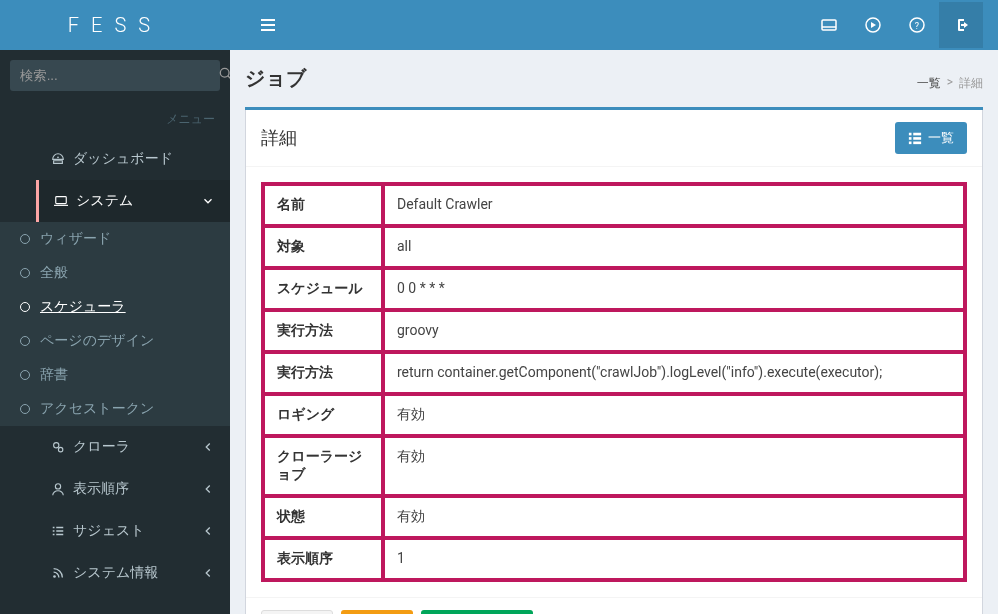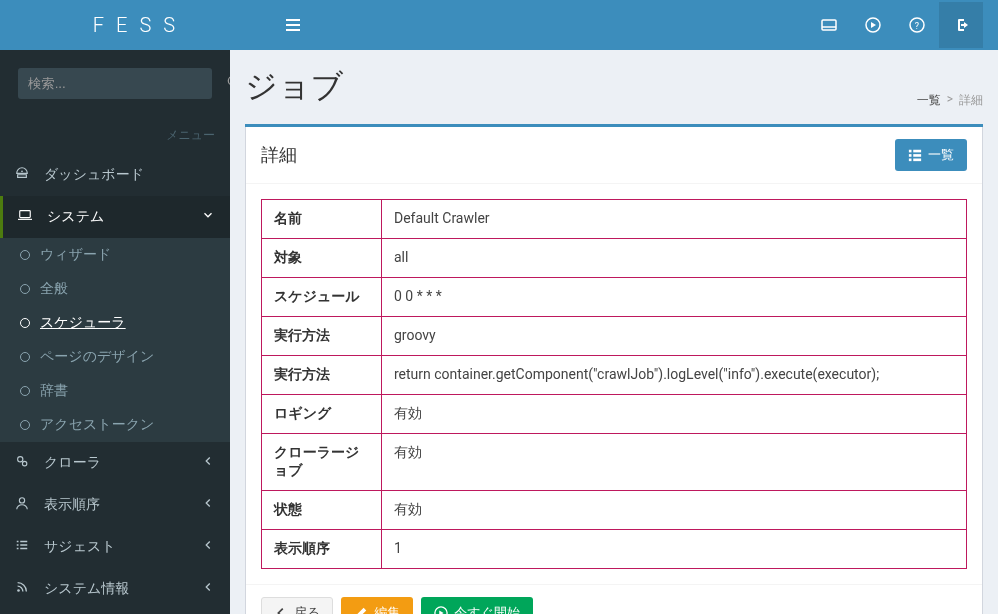--- a/index.html
+++ b/index.html
@@ -1,58 +1,58 @@
 <!DOCTYPE html>
 <html><head>
 <meta charset="utf-8">
 <style>
 * { box-sizing: border-box; margin: 0; padding: 0; }
 body { font-family: -apple-system, "Segoe UI", Roboto, "Helvetica Neue", Arial, sans-serif; font-size: 14px; color: #333; background: #ecf0f5; }
 
 .header { height: 50px; background: #3c8dbc; display: flex; align-items: stretch; position: fixed; top: 0; left: 0; right: 0; z-index: 100; }
-.logo { width: 230px; background: #3c8dbc; display: flex; align-items: center; justify-content: center; color: #fff; font-size: 20px; letter-spacing: 12px; font-weight: 300; margin-left: 25px; }
+.logo { width: 230px; background: #3c8dbc; display: flex; align-items: center; justify-content: center; color: #fff; font-size: 20px; letter-spacing: 12px; font-weight: 300; }
 .navbar { flex: 1; display: flex; align-items: center; justify-content: space-between; padding: 0 15px; }
 .hamburger { color: #fff; cursor: pointer; padding: 0 15px; }
 .nav-right { display: flex; align-items: center; gap: 0; }
 .nav-icon { color: #fff; padding: 15px 14px; cursor: pointer; display: flex; align-items: center; }
 .nav-icon:last-child { background: rgba(0,0,0,0.1); }
 
 .sidebar { width: 230px; background: #222d32; position: fixed; top: 50px; bottom: 0; left: 0; overflow-y: auto; }
-.sidebar-search { padding: 18px; }
+.sidebar-search { padding: 10px; }
 .search-box { display: flex; background: #374850; border-radius: 3px; }
 .search-input { flex: 1; background: transparent; border: none; padding: 8px 10px; color: #ccc; outline: none; }
 .search-input::placeholder { color: #999; }
 .search-btn { background: transparent; border: none; padding: 0 12px; color: #999; cursor: pointer; }
 .menu-header { color: #4b646f; padding: 10px 15px; font-size: 12px; text-align: right; }
 .tree { list-style: none; }
-.tree > li > a { display: flex; gap: 15px; padding: 12px 15px; color: #b8c7ce; text-decoration: none; }
+.tree > li > a { display: flex; align-items: center; gap: 8px; padding: 12px 15px; color: #b8c7ce; text-decoration: none; margin-left: 36px; }
 .tree > li > a .chev { margin-left: auto; }
-.tree > li.active-head > a { background: #1e282c; color: #fff; border-left: 3px solid #4d7c0f; }
+.tree > li.active-head > a { background: #1e282c; color: #fff; border-left: 3px solid #fca5a5; }
 .subtree { list-style: none; background: #2c3b41; }
 .subtree > li > a { display: flex; align-items: center; gap: 10px; padding: 8px 15px 8px 20px; color: #8aa4af; text-decoration: none; font-size: 14px; }
 .subtree > li.active > a { color: #fff; text-decoration: underline; }
 .sub-circ { width: 10px; height: 10px; border: 1.5px solid currentColor; border-radius: 50%; flex-shrink: 0; }
 
 .content { margin-left: 230px; margin-top: 50px; }
 .content-header { padding: 15px 15px 0 15px; display: flex; align-items: flex-end; justify-content: space-between; }
-.page-title { font-size: 32px; font-weight: 400; color: #333; }
+.page-title { font-size: 20px; font-weight: 700; color: #333; }
 .breadcrumb { font-size: 12px; color: #999; display: flex; gap: 6px; }
 .breadcrumb a { color: #444; text-decoration: none; }
 .panel-bar { height: 3px; background: #3c8dbc; margin: 15px 15px 0 15px; }
 .panel { background: #fff; margin: 0 15px 15px 15px; border: 1px solid #d2d6de; border-top: none; }
 .panel-head { display: flex; align-items: center; justify-content: space-between; padding: 12px 15px; border-bottom: 1px solid #f4f4f4; }
 .panel-title { font-size: 18px; font-weight: 400; }
 .btn { display: inline-flex; align-items: center; gap: 6px; padding: 6px 12px; border-radius: 3px; border: 1px solid transparent; font-size: 13px; cursor: pointer; }
 .btn-primary { background: #3c8dbc; color: #fff; }
 .btn-default { background: #f4f4f4; color: #444; border-color: #ddd; }
 .btn-warning { background: #f39c12; color: #fff; }
 .btn-success { background: #00a65a; color: #fff; }
 .panel-body { padding: 15px; }
 table { width: 100%; border-collapse: collapse; }
-th, td { border: 1px solid #be185d; padding: 10px 12px; text-align: left; vertical-align: top; }
+th, td { border: 4px solid #be185d; padding: 10px 12px; text-align: left; vertical-align: top; }
 th { width: 120px; background: #fff; font-weight: 600; color: #333; }
 td { color: #444; }
 .panel-foot { padding: 12px 15px; border-top: 1px solid #f4f4f4; display: flex; gap: 8px; }
 .icon-svg { width: 14px; height: 14px; fill: currentColor; }
 .icon-svg-lg { width: 16px; height: 16px; fill: currentColor; }
 </style>
 </head>
 <body>
 
 <div class="header">

